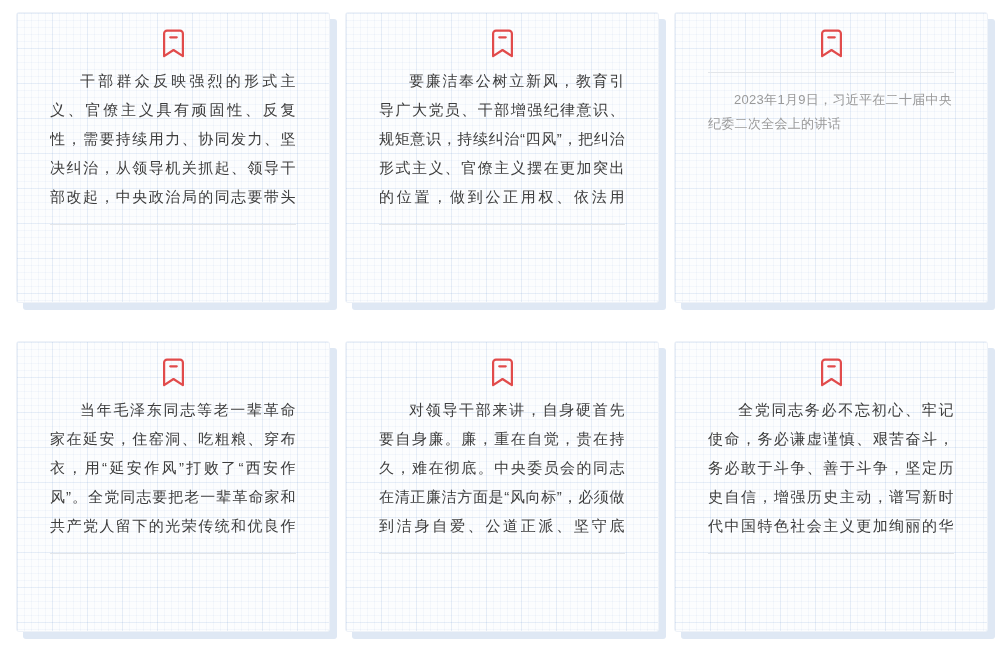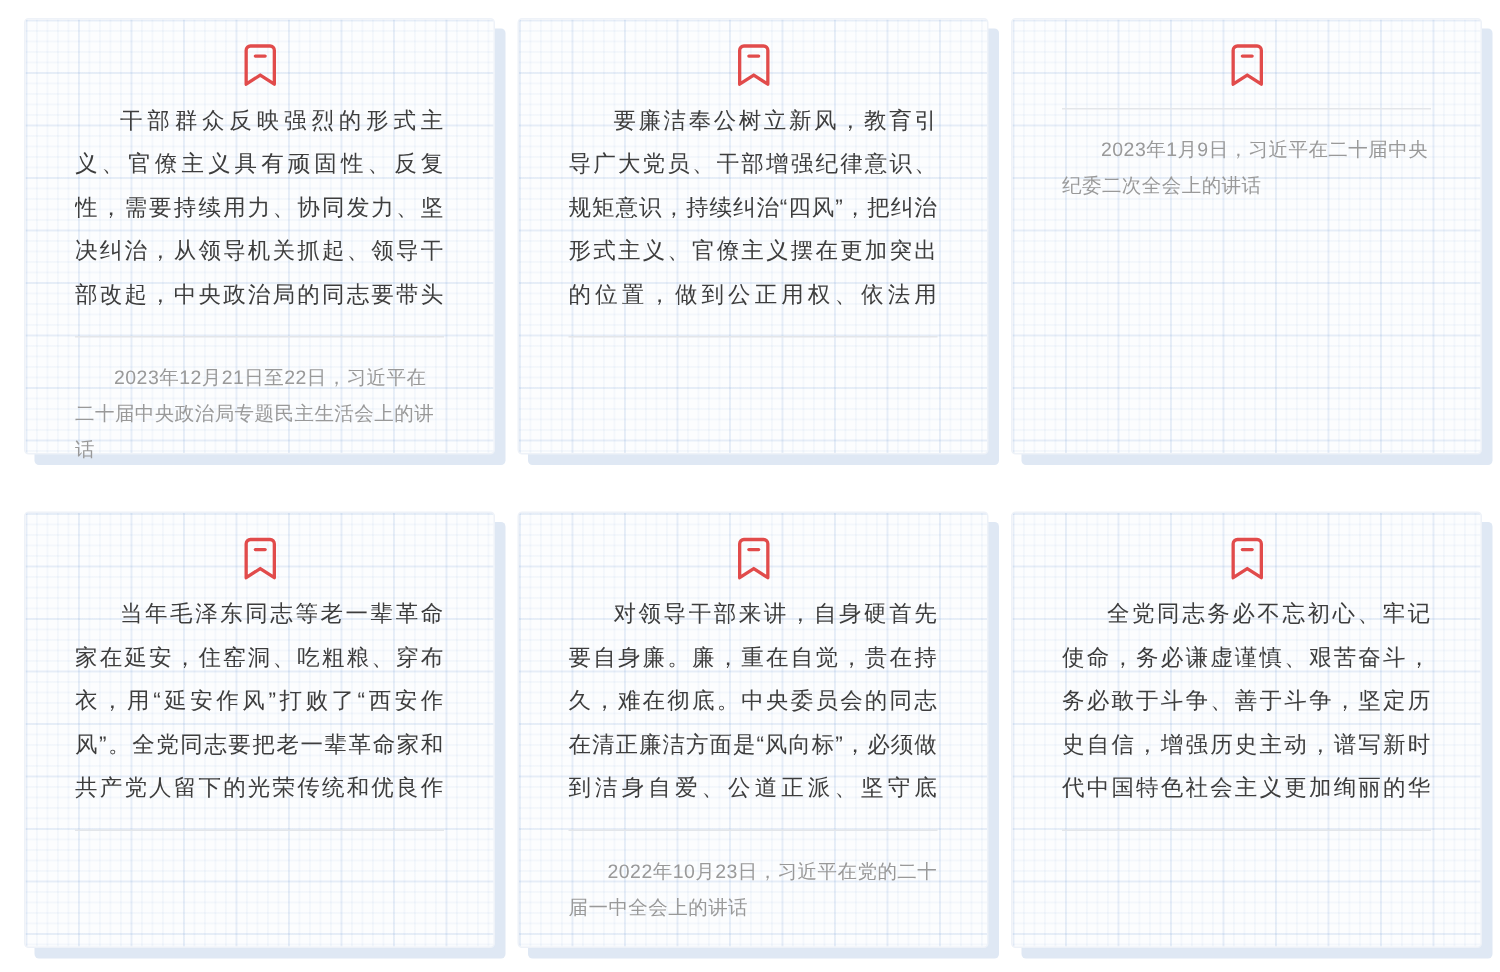--- a/index.html
+++ b/index.html
@@ -75,21 +75,20 @@
 
   <article class="card">
     <div class="bookmark-wrap">
       <svg width="23" height="29" viewBox="0 0 24 30" aria-hidden="true">
         <path d="M5.2 1.6 h13.6 a3 3 0 0 1 3 3 v23.6 l-9.8 -6.4 l-9.8 6.4 V4.6 a3 3 0 0 1 3 -3 z" fill="none" stroke="#e14b4b" stroke-width="2.3" stroke-linejoin="round"></path>
         <line x1="8.6" y1="8.6" x2="15.4" y2="8.6" stroke="#e14b4b" stroke-width="2.3" stroke-linecap="round"></line>
       </svg>
     </div>
     <p class="quote">干部群众反映强烈的形式主义、官僚主义具有顽固性、反复性，需要持续用力、协同发力、坚决纠治，从领导机关抓起、领导干部改起，中央政治局的同志要带头抓、带头改。</p>
     <hr class="divider">
-    <p class="cite">2023年12月21日至22日，习近平在二十届中央政治局专题民主生活会上的讲话</p>
   </article>
 
   <article class="card">
     <div class="bookmark-wrap">
       <svg width="23" height="29" viewBox="0 0 24 30" aria-hidden="true">
         <path d="M5.2 1.6 h13.6 a3 3 0 0 1 3 3 v23.6 l-9.8 -6.4 l-9.8 6.4 V4.6 a3 3 0 0 1 3 -3 z" fill="none" stroke="#e14b4b" stroke-width="2.3" stroke-linejoin="round"></path>
         <line x1="8.6" y1="8.6" x2="15.4" y2="8.6" stroke="#e14b4b" stroke-width="2.3" stroke-linecap="round"></line>
       </svg>
     </div>
     <p class="quote">要廉洁奉公树立新风，教育引导广大党员、干部增强纪律意识、规矩意识，持续纠治“四风”，把纠治形式主义、官僚主义摆在更加突出的位置，做到公正用权、依法用权、为民用权、廉洁用权，...</p>
@@ -120,21 +119,20 @@
 
   <article class="card">
     <div class="bookmark-wrap">
       <svg width="23" height="29" viewBox="0 0 24 30" aria-hidden="true">
         <path d="M5.2 1.6 h13.6 a3 3 0 0 1 3 3 v23.6 l-9.8 -6.4 l-9.8 6.4 V4.6 a3 3 0 0 1 3 -3 z" fill="none" stroke="#e14b4b" stroke-width="2.3" stroke-linejoin="round"></path>
         <line x1="8.6" y1="8.6" x2="15.4" y2="8.6" stroke="#e14b4b" stroke-width="2.3" stroke-linecap="round"></line>
       </svg>
     </div>
     <p class="quote">对领导干部来讲，自身硬首先要自身廉。廉，重在自觉，贵在持久，难在彻底。中央委员会的同志在清正廉洁方面是“风向标”，必须做到洁身自爱、公道正派、坚守底线，为全党作表率。</p>
     <hr class="divider">
-    <p class="cite">2022年10月23日，习近平在党的二十届一中全会上的讲话</p>
   </article>
 
   <article class="card">
     <div class="bookmark-wrap">
       <svg width="23" height="29" viewBox="0 0 24 30" aria-hidden="true">
         <path d="M5.2 1.6 h13.6 a3 3 0 0 1 3 3 v23.6 l-9.8 -6.4 l-9.8 6.4 V4.6 a3 3 0 0 1 3 -3 z" fill="none" stroke="#e14b4b" stroke-width="2.3" stroke-linejoin="round"></path>
         <line x1="8.6" y1="8.6" x2="15.4" y2="8.6" stroke="#e14b4b" stroke-width="2.3" stroke-linecap="round"></line>
       </svg>
     </div>
     <p class="quote">全党同志务必不忘初心、牢记使命，务必谦虚谨慎、艰苦奋斗，务必敢于斗争、善于斗争，坚定历史自信，增强历史主动，谱写新时代中国特色社会主义更加绚丽的华章。</p>

